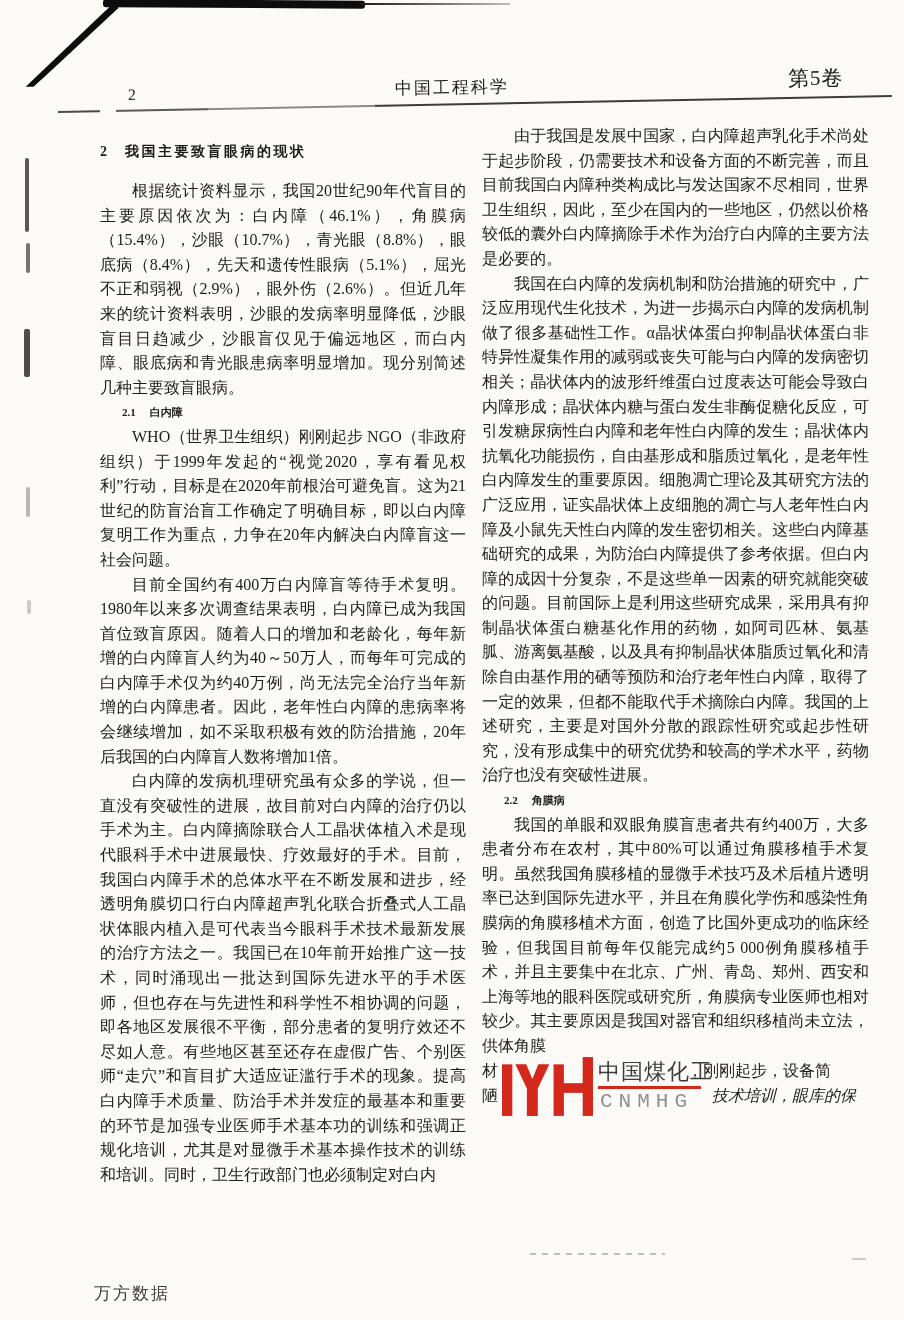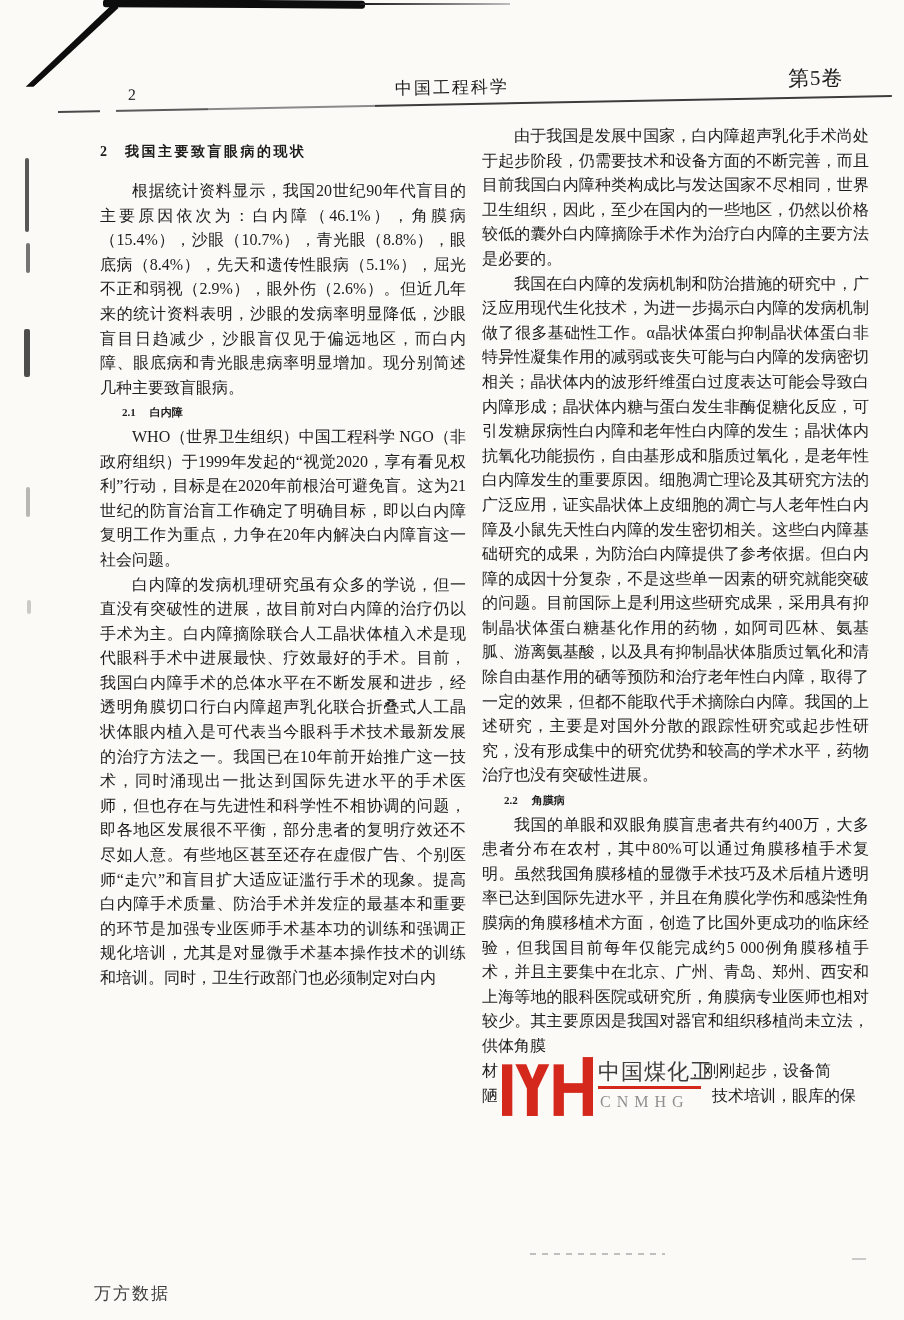--- a/index.html
+++ b/index.html
@@ -55,30 +55,30 @@
   .sec-head .sec-num { margin-right:18px; letter-spacing:0; }
   .sub-head { font-weight:bold; font-size:11px; margin:0; text-align:left; }
   .sub-head .sub-num { margin-right:14px; }
 
   
   .wm-zone { position:relative; height:62px; }
   .wm-line { position:absolute; left:0; width:387px; white-space:nowrap; }
   .wm-line-b { top:0; }
   .wm-line-c { top:25px; }
   .wm-rest-b { margin-left:189px; }
-  .wm-rest-c { margin-left:214px; }
+  .wm-rest-c { margin-left:214px;font-style:italic; }
   .wm-logo { position:absolute; left:20px; top:-2px; }
   .wm-cn {
     position:absolute; left:116px; top:1px; font-size:22px; color:#3c3c3c;
     font-family:"Liberation Sans","DejaVu Sans",sans-serif; letter-spacing:1px; white-space:nowrap;
   }
   .wm-underline { position:absolute; left:116px; top:27px; width:103px; height:3px; background:#d4281c; }
   .wm-latin {
-    position:absolute; left:118px; top:31px; font-size:16px; color:#8f8f8f;
-    font-family:Liberation Serif, serif; letter-spacing:6px; white-space:nowrap;
+    position:absolute; left:118px; top:31px; font-size:21px; color:#8f8f8f;
+    font-family:Liberation Mono, monospace; letter-spacing:6px; white-space:nowrap;
   }
 
   
   .footer-wanfang {
     position:absolute; left:94px; top:1282px; font-size:17px; color:#3f3f3f;
     font-family:"Liberation Sans","DejaVu Sans",sans-serif; letter-spacing:2px;
   }
 </style>
 </head>
 <body>
@@ -102,21 +102,22 @@
   <div class="hdr-rule"></div>
 
   <div class="col col-left">
     <div class="sec-head">
       <span class="sec-num">2</span><span>我国主要致盲眼病的现状</span>
     </div>
     <p>根据统计资料显示，我国20世纪90年代盲目的主要原因依次为：白内障（46.1%），角膜病（15.4%），沙眼（10.7%），青光眼（8.8%），眼底病（8.4%），先天和遗传性眼病（5.1%），屈光不正和弱视（2.9%），眼外伤（2.6%）。但近几年来的统计资料表明，沙眼的发病率明显降低，沙眼盲目日趋减少，沙眼盲仅见于偏远地区，而白内障、眼底病和青光眼患病率明显增加。现分别简述几种主要致盲眼病。</p>
     <p class="sub-head">
       <span class="sub-num">2.1</span><span>白内障</span>
     </p>
-    <p>WHO（世界卫生组织）中国工程科学 NGO（非政府组织）于1999年发起的“视觉2020，享有看见权利”行动，目标是在2020年前根治可避免盲。这为21世纪的防盲治盲工作确定了明确目标，即以白内障复明工作为重点，力争在20年内解决白内障盲这一社会问题。</p>
+    <p>WHO（世界卫生组织）刚刚起步 NGO（非政府组织）于1999年发起的“视觉2020，享有看见权利”行动，目标是在2020年前根治可避免盲。这为21世纪的防盲治盲工作确定了明确目标，即以白内障复明工作为重点，力争在20年内解决白内障盲这一社会问题。</p>
+    <p>目前全国约有400万白内障盲等待手术复明。1980年以来多次调查结果表明，白内障已成为我国首位致盲原因。随着人口的增加和老龄化，每年新增的白内障盲人约为40～50万人，而每年可完成的白内障手术仅为约40万例，尚无法完全治疗当年新增的白内障患者。因此，老年性白内障的患病率将会继续增加，如不采取积极有效的防治措施，20年后我国的白内障盲人数将增加1倍。</p>
     <p>白内障的发病机理研究虽有众多的学说，但一直没有突破性的进展，故目前对白内障的治疗仍以手术为主。白内障摘除联合人工晶状体植入术是现代眼科手术中进展最快、疗效最好的手术。目前，我国白内障手术的总体水平在不断发展和进步，经透明角膜切口行白内障超声乳化联合折叠式人工晶状体眼内植入是可代表当今眼科手术技术最新发展的治疗方法之一。我国已在10年前开始推广这一技术，同时涌现出一批达到国际先进水平的手术医师，但也存在与先进性和科学性不相协调的问题，即各地区发展很不平衡，部分患者的复明疗效还不尽如人意。有些地区甚至还存在虚假广告、个别医师“走穴”和盲目扩大适应证滥行手术的现象。提高白内障手术质量、防治手术并发症的最基本和重要的环节是加强专业医师手术基本功的训练和强调正规化培训，尤其是对显微手术基本操作技术的训练和培训。同时，卫生行政部门也必须制定对白内</p>
   </div>
 
   <div class="col col-right">
     <p>由于我国是发展中国家，白内障超声乳化手术尚处于起步阶段，仍需要技术和设备方面的不断完善，而且目前我国白内障种类构成比与发达国家不尽相同，世界卫生组织，因此，至少在国内的一些地区，仍然以价格较低的囊外白内障摘除手术作为治疗白内障的主要方法是必要的。</p>
     <p>我国在白内障的发病机制和防治措施的研究中，广泛应用现代生化技术，为进一步揭示白内障的发病机制做了很多基础性工作。α晶状体蛋白抑制晶状体蛋白非特异性凝集作用的减弱或丧失可能与白内障的发病密切相关；晶状体内的波形纤维蛋白过度表达可能会导致白内障形成；晶状体内糖与蛋白发生非酶促糖化反应，可引发糖尿病性白内障和老年性白内障的发生；晶状体内抗氧化功能损伤，自由基形成和脂质过氧化，是老年性白内障发生的重要原因。细胞凋亡理论及其研究方法的广泛应用，证实晶状体上皮细胞的凋亡与人老年性白内障及小鼠先天性白内障的发生密切相关。这些白内障基础研究的成果，为防治白内障提供了参考依据。但白内障的成因十分复杂，不是这些单一因素的研究就能突破的问题。目前国际上是利用这些研究成果，采用具有抑制晶状体蛋白糖基化作用的药物，如阿司匹林、氨基胍、游离氨基酸，以及具有抑制晶状体脂质过氧化和清除自由基作用的硒等预防和治疗老年性白内障，取得了一定的效果，但都不能取代手术摘除白内障。我国的上述研究，主要是对国外分散的跟踪性研究或起步性研究，没有形成集中的研究优势和较高的学术水平，药物治疗也没有突破性进展。</p>
     <p class="sub-head">
       <span class="sub-num">2.2</span><span>角膜病</span>
     </p>
     <p>我国的单眼和双眼角膜盲患者共有约400万，大多患者分布在农村，其中80%可以通过角膜移植手术复明。虽然我国角膜移植的显微手术技巧及术后植片透明率已达到国际先进水平，并且在角膜化学伤和感染性角膜病的角膜移植术方面，创造了比国外更成功的临床经验，但我国目前每年仅能完成约5 000例角膜移植手术，并且主要集中在北京、广州、青岛、郑州、西安和上海等地的眼科医院或研究所，角膜病专业医师也相对较少。其主要原因是我国对器官和组织移植尚未立法，供体角膜</p>

